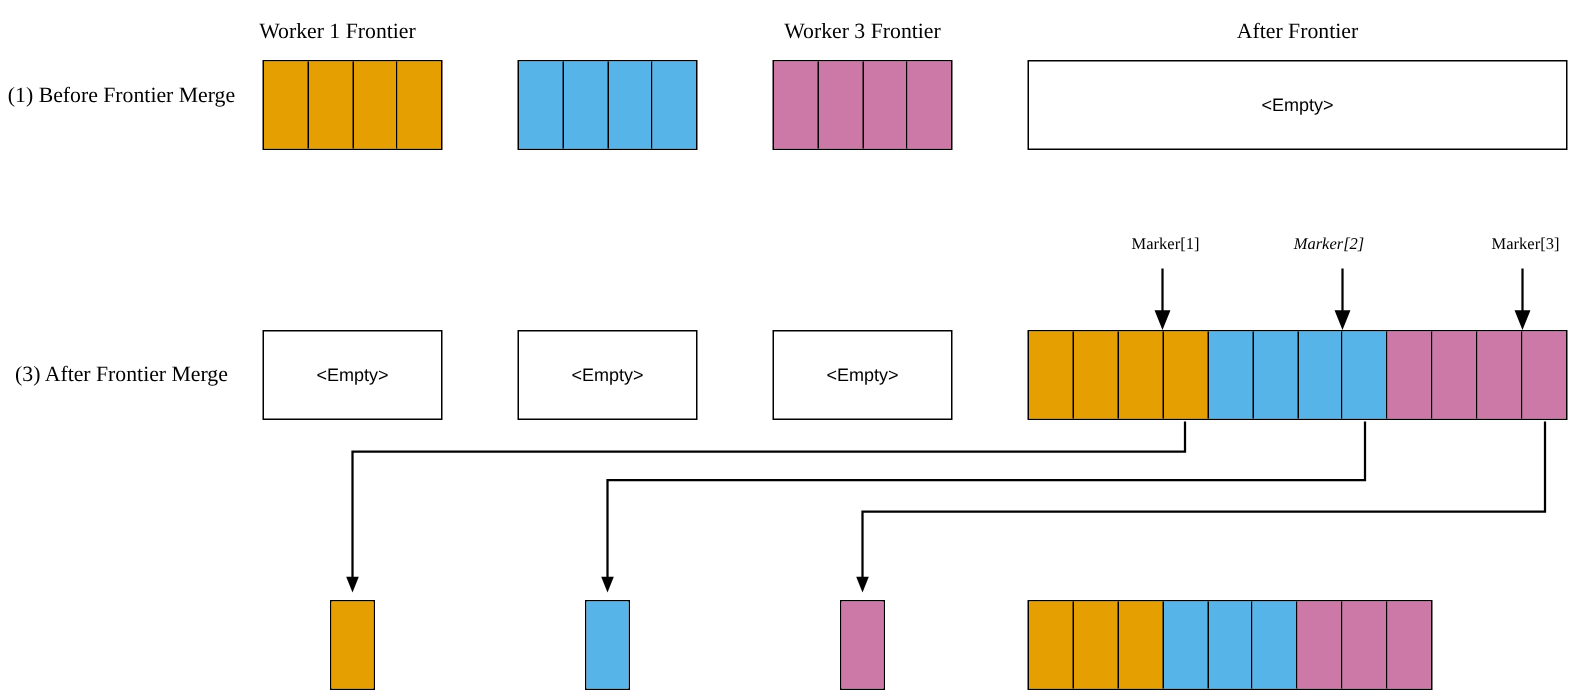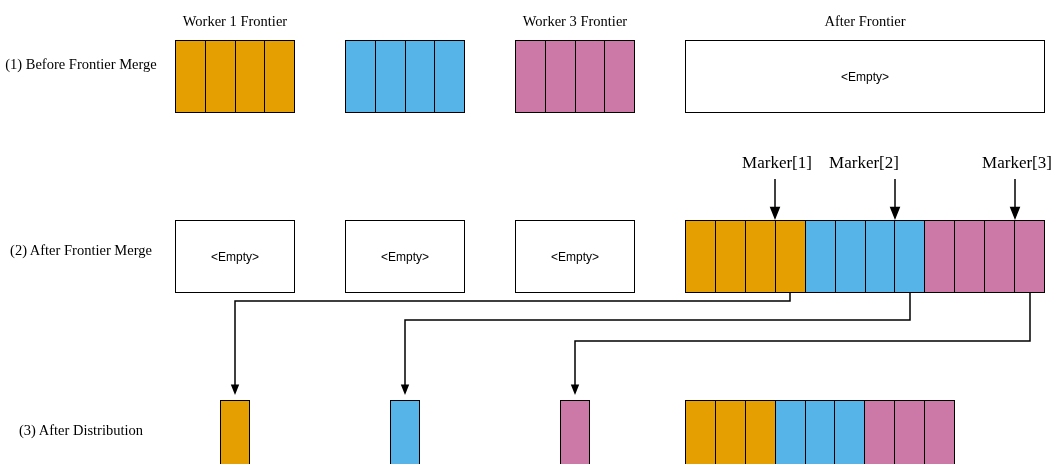--- a/index.html
+++ b/index.html
@@ -10,32 +10,32 @@
   .hdr{
     position:absolute;top:12px;height:18px;line-height:18px;
     text-align:center;font-size:14.5px;white-space:nowrap;
   }
   .rowlabel{
     position:absolute;left:0;width:162px;height:60px;
     display:flex;align-items:center;justify-content:center;
     font-size:14.5px;white-space:nowrap;
   }
   .box{
-    position:absolute;height:73px;border:1.5px solid #000;background:#fff;
+    position:absolute;height:60px;border:1.5px solid #000;background:#fff;
     box-sizing:border-box;display:flex;
   }
   .box.empty{align-items:center;justify-content:center;}
   .empty-text{
     font-family:"Liberation Sans", sans-serif;font-size:12px;color:#000;
   }
   .cell{flex:1 1 0;height:100%;border-right:1.5px solid #000;box-sizing:border-box;}
   .cell:last-child{border-right:none;}
   .marker-label{
     position:absolute;top:154px;width:120px;height:18px;line-height:18px;
-    text-align:center;font-size:17px;white-space:nowrap;
+    text-align:center;font-size:11px;white-space:nowrap;
   }
   .arrows{position:absolute;left:0;top:0;width:1056px;height:464px;pointer-events:none;}
 </style>
 </head>
 <body>
 
 <div class="canvas">
 
   <svg class="arrows" viewBox="0 0 1056 464" xmlns="http://www.w3.org/2000/svg">
 
@@ -59,27 +59,26 @@
     <g stroke="#000" stroke-width="1.5" fill="none">
       <polyline points="910,281 910,320 405,320 405,385"></polyline>
         <polygon points="400.8,384.5 409.2,384.5 405,395" fill="#000" stroke="none"></polygon>
     </g>
     <g stroke="#000" stroke-width="1.5" fill="none">
       <polyline points="1030,281 1030,341 575,341 575,385"></polyline>
         <polygon points="570.8,384.5 579.2,384.5 575,395" fill="#000" stroke="none"></polygon>
     </g>
   </svg>
 
-  <div class="hdr" style="left:175px;width:120px;">Worker 1 Frontier</div>
+  <div class="hdr" style="left:165px;width:120px;">Worker 1 Frontier</div>
   <div class="hdr" style="left:515px;width:120px;">Worker 3 Frontier</div>
   <div class="hdr" style="left:685px;width:360px;">After Frontier</div>
 
   <div class="rowlabel" style="top:34px;">(1) Before Frontier Merge</div>
-  <div class="rowlabel" style="top:220px;">(2) After Frontier Merge</div>
-  <div class="rowlabel" style="top:400px;">(3) After Distribution</div>
+  <div class="rowlabel" style="top:220px;">(3) After Frontier Merge</div>
 
   <div class="box" style="left:175px;top:40px;width:120px;">
       <div class="cell" style="background: rgb(230, 159, 0);"></div>
       <div class="cell" style="background: rgb(230, 159, 0);"></div>
       <div class="cell" style="background: rgb(230, 159, 0);"></div>
       <div class="cell" style="background: rgb(230, 159, 0);"></div>
     </div>
   <div class="box" style="left:345px;top:40px;width:120px;">
       <div class="cell" style="background: rgb(86, 180, 233);"></div>
       <div class="cell" style="background: rgb(86, 180, 233);"></div>
@@ -90,21 +89,21 @@
       <div class="cell" style="background: rgb(204, 121, 167);"></div>
       <div class="cell" style="background: rgb(204, 121, 167);"></div>
       <div class="cell" style="background: rgb(204, 121, 167);"></div>
       <div class="cell" style="background: rgb(204, 121, 167);"></div>
     </div>
   <div class="box empty" style="left:685px;top:40px;width:360px;">
     <span class="empty-text">&lt;Empty&gt;</span>
   </div>
 
   <div class="marker-label" style="left:717px;">Marker[1]</div>
-  <div class="marker-label" style="left:804px;">Marker[2]</div>
+  <div class="marker-label" style="left:826px;font-style:italic;">Marker[2]</div>
   <div class="marker-label" style="left:957px;">Marker[3]</div>
 
   <div class="box empty" style="left:175px;top:220px;width:120px;">
     <span class="empty-text">&lt;Empty&gt;</span>
   </div>
   <div class="box empty" style="left:345px;top:220px;width:120px;">
     <span class="empty-text">&lt;Empty&gt;</span>
   </div>
   <div class="box empty" style="left:515px;top:220px;width:120px;">
     <span class="empty-text">&lt;Empty&gt;</span>

